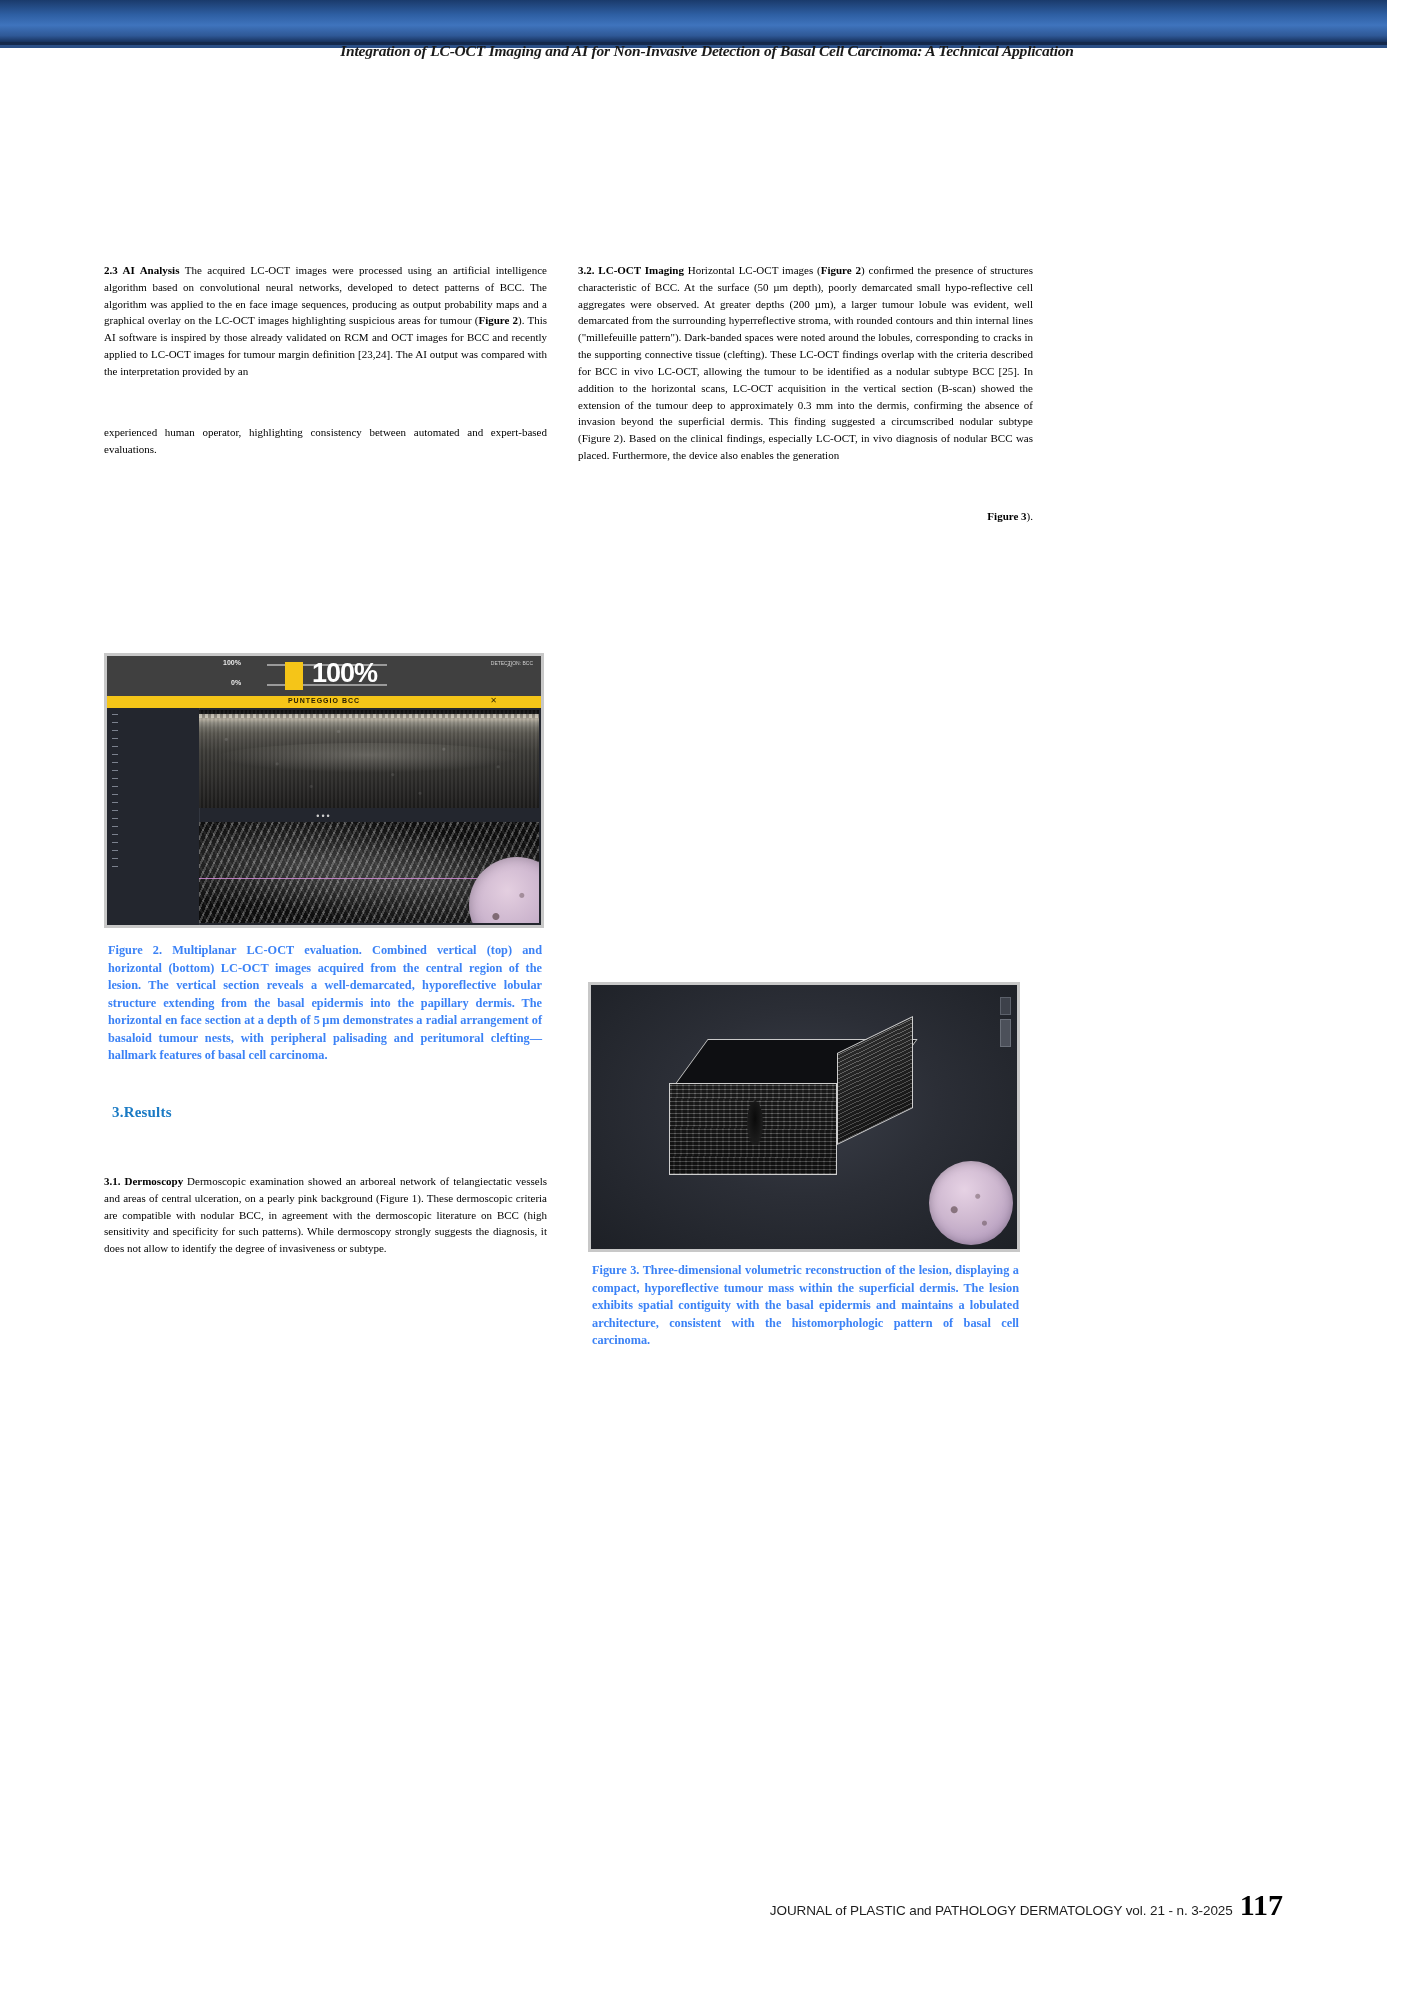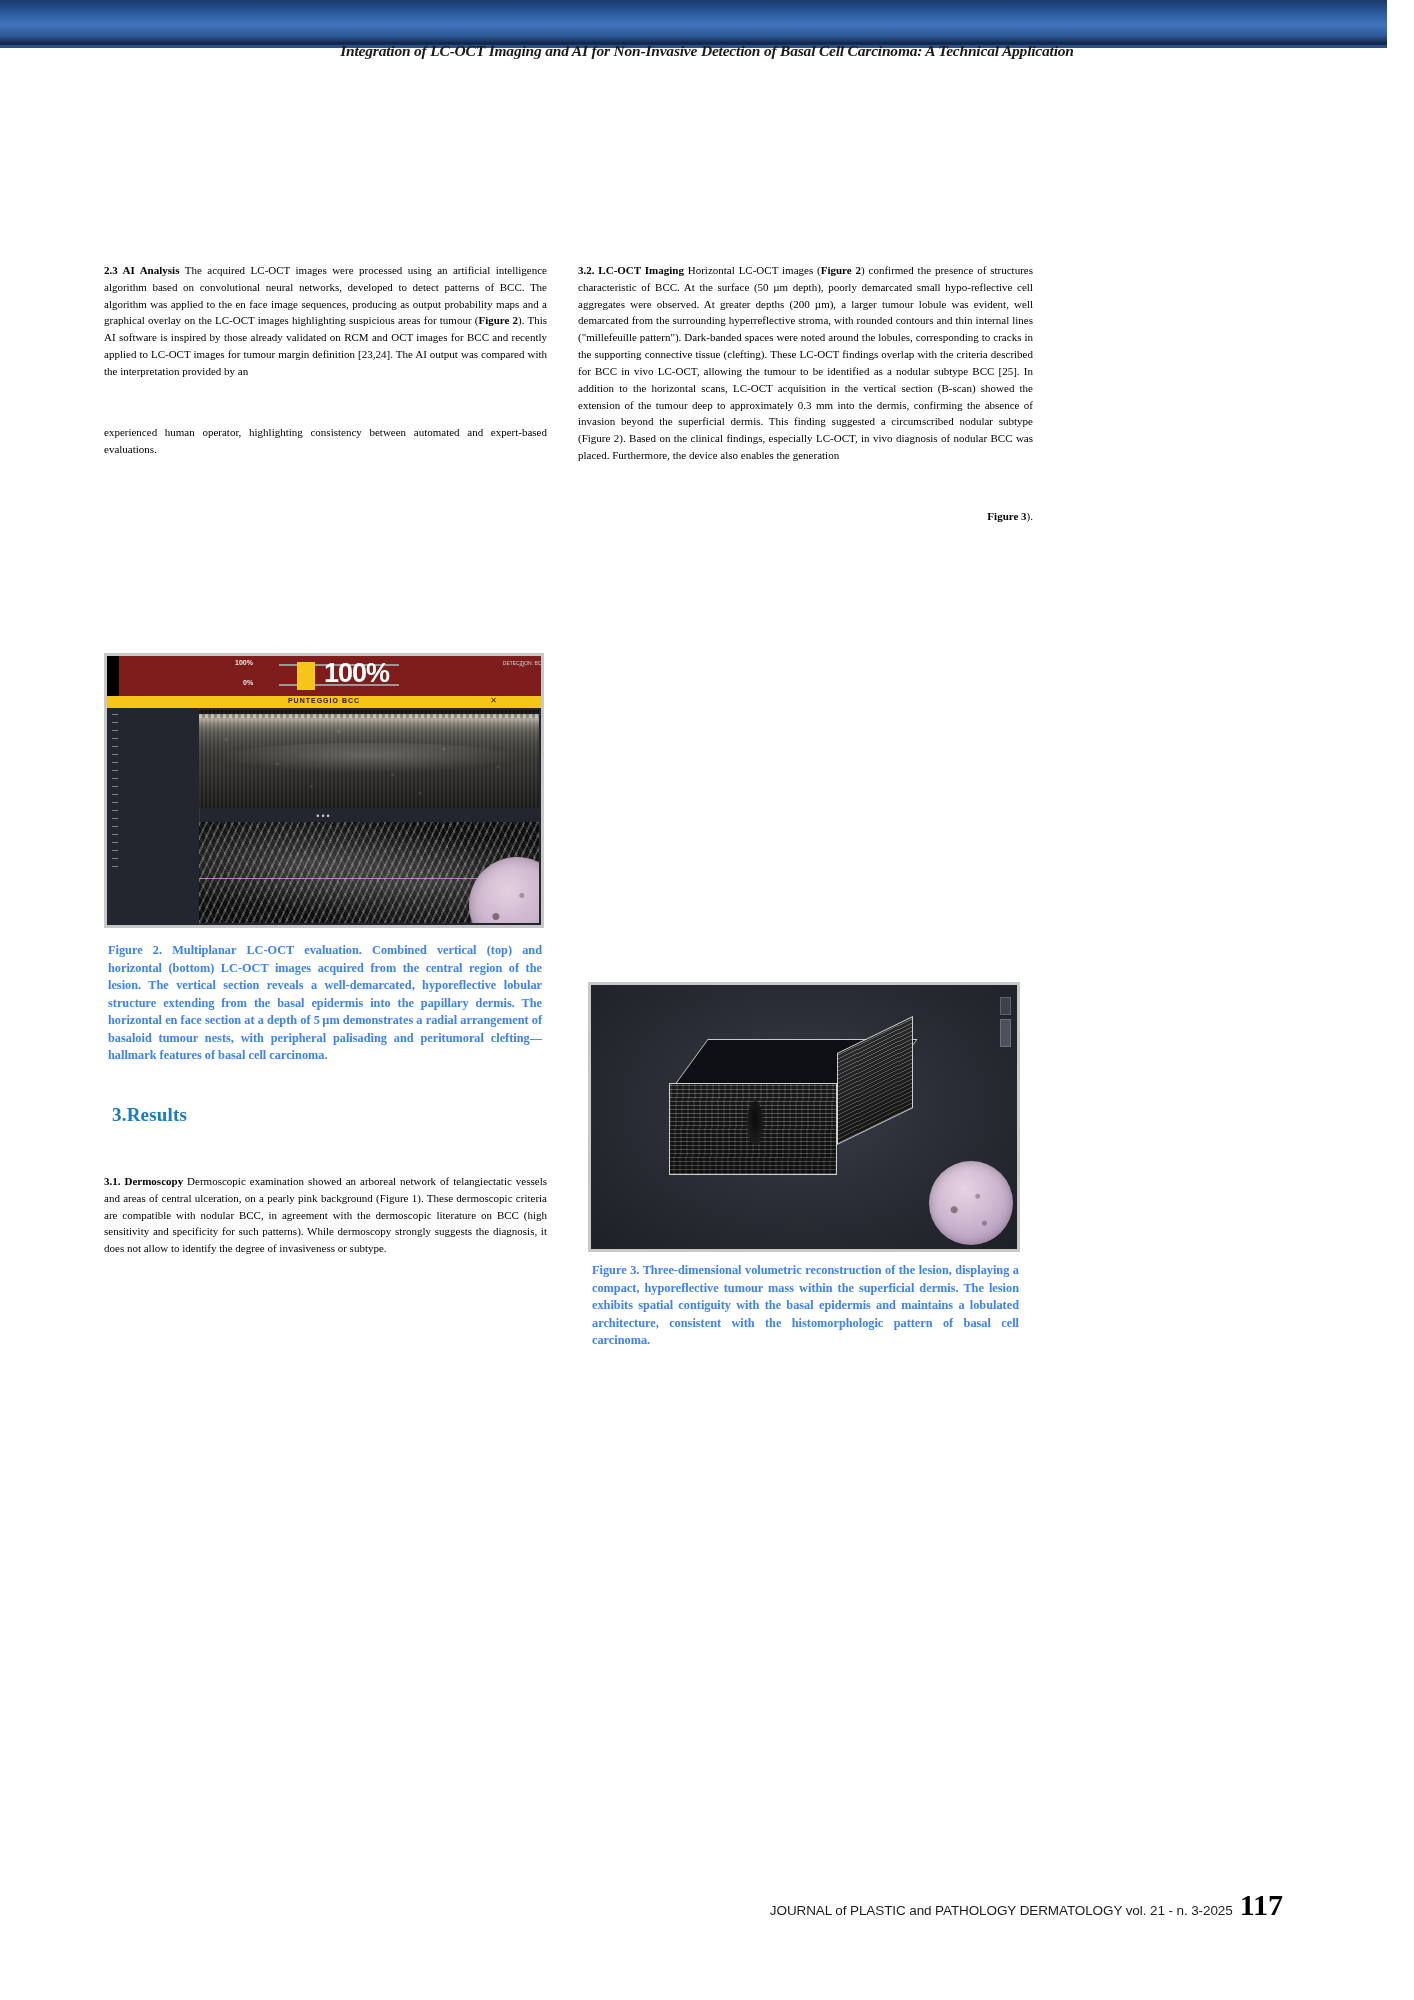--- a/index.html
+++ b/index.html
@@ -94,21 +94,21 @@
     color: #3b82f6;
   }
   .cap2 { position: absolute; left: 108px; top: 942px; width: 434px; }
   .cap3 { position: absolute; left: 592px; top: 1262px; width: 427px; }
 
   
   .results-head {
     position: absolute;
     left: 112px;
     top: 1104px;
-    font-size: 19px;
+    font-size: 15px;
     font-weight: bold;
     color: #1a7ac4;
     font-family: "Liberation Serif", "DejaVu Serif", serif;
     letter-spacing: 0.2px;
   }
 
   
   .footer {
     position: absolute;
     right: 104px;
@@ -132,22 +132,22 @@
 
   
   .oct2 {
     position: relative;
     width: 100%;
     height: 100%;
     background: #000;
     overflow: hidden;
   }
   .oct2-topbar {
-    position: absolute; left:12px; top:0; width:100%; height:40px;
-    background:#7f1d1d;
+    position: absolute; left:0; top:0; width:100%; height:40px;
+    background:#404040;
   }
   .score-bar-track {
     position:absolute; left:160px; top:8px; width:120px; height:2px;
     background:#9a9a9a;
   }
   .score-bar-track2 {
     position:absolute; left:160px; top:28px; width:120px; height:2px;
     background:#9a9a9a;
   }
   .lbl-100 {

